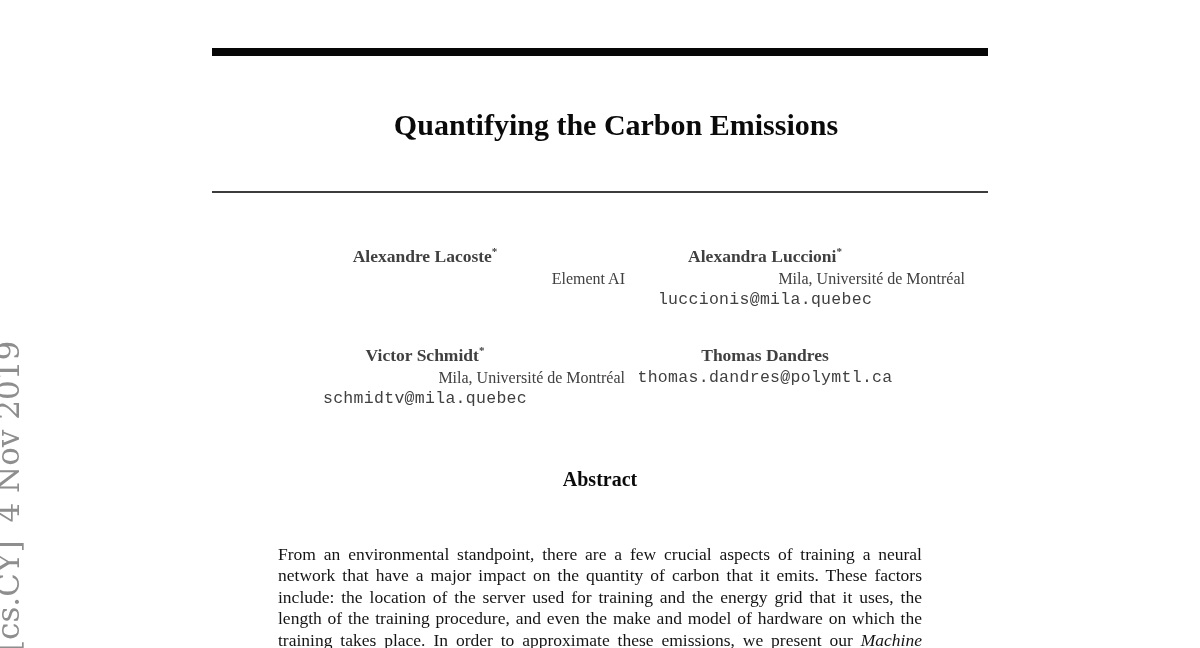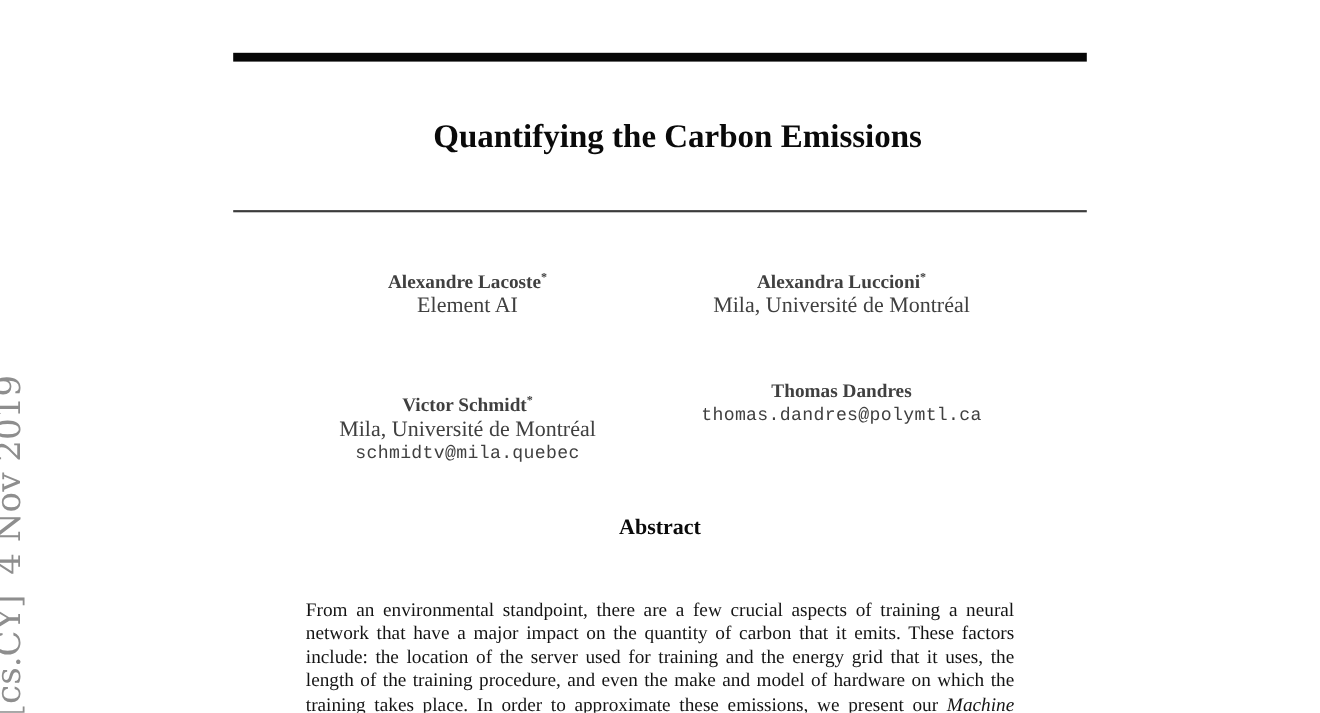--- a/index.html
+++ b/index.html
@@ -47,32 +47,33 @@
   
   .author-block {
     position: absolute;
     width: 400px;
     text-align: center;
     line-height: 21.5px;
     color: #404040;
   }
   .pos-a { left: 225px; top: 246px; }
   .pos-b { left: 565px; top: 246px; }
-  .pos-c { left: 225px; top: 358px; }
+  .pos-c { left: 225px; top: 345px; }
   .pos-d { left: 565px; top: 345px; }
   .author-name {
     font-weight: bold;
     font-size: 17.5px;
   }
   .author-name sup {
     font-size: 11px;
     line-height: 0;
   }
   .author-affiliation {
-    font-size: 20px;
+    font-size: 16px;
+    text-align: right;
   }
   .author-email {
     font-family: "Liberation Mono", monospace;
     font-size: 16.5px;
     letter-spacing: 0.3px;
   }
 
   
   .abstract-heading {
     position: absolute;
@@ -125,20 +126,21 @@
 <div class="rule-thin"></div>
 
 <div class="author-block pos-a">
   <div class="author-name"><span>Alexandre Lacoste</span><sup>*</sup></div>
   <div class="author-affiliation">Element AI</div>
 </div>
 
 <div class="author-block pos-b">
   <div class="author-name"><span>Alexandra Luccioni</span><sup>*</sup></div>
   <div class="author-affiliation">Mila, Université de Montréal</div>
+  <div class="author-email">luccionis@mila.quebec</div>
 </div>
 
 <div class="author-block pos-c">
   <div class="author-name"><span>Victor Schmidt</span><sup>*</sup></div>
   <div class="author-affiliation">Mila, Université de Montréal</div>
   <div class="author-email">schmidtv@mila.quebec</div>
 </div>
 
 <div class="author-block pos-d">
   <div class="author-name"><span>Thomas Dandres</span><sup></sup></div>

